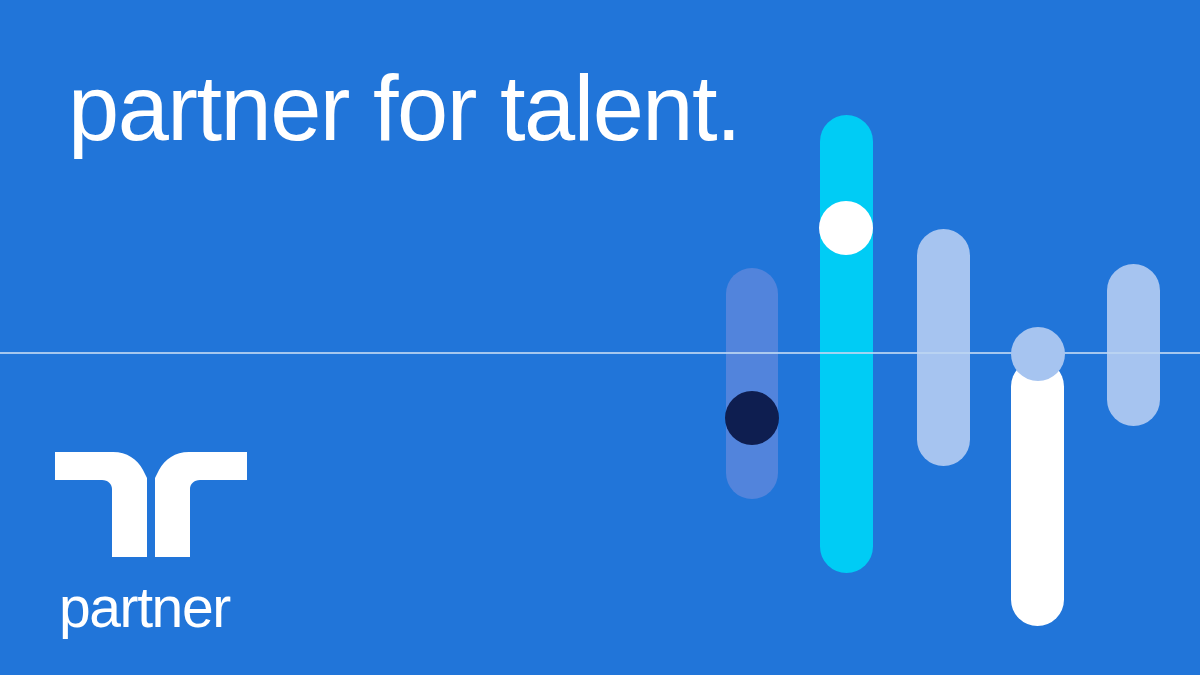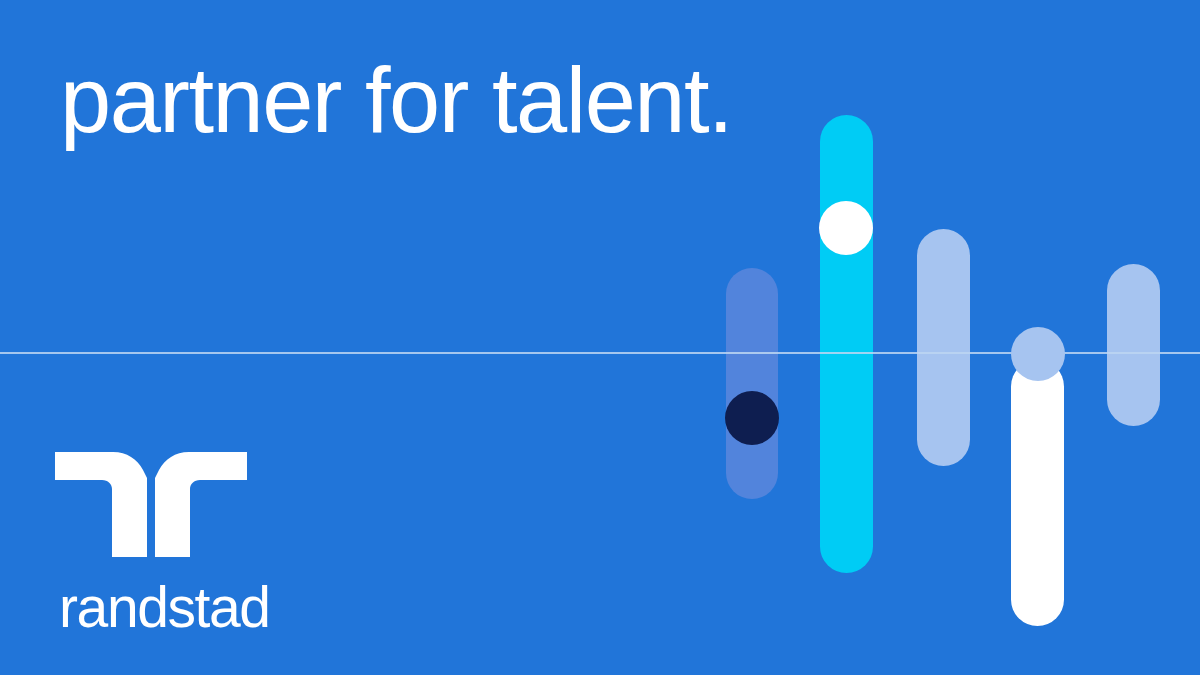--- a/index.html
+++ b/index.html
@@ -28,21 +28,21 @@
     background: #bcd6f2;
     opacity: .85;
     z-index: 5;
   }
 
   
   #headline {
     position: absolute;
     left: 52px;
     top: 46px;
-    margin: 8px;
+    margin: 16px;
     font-size: 92px;
     line-height: 1.0;
     font-weight: 300;
     letter-spacing: -1.5px;
     color: #ffffff;
     white-space: nowrap;
     z-index: 6;
   }
 
   
@@ -132,16 +132,16 @@
         M192,0 H134
         C120,0 110,7 104,18
         L100,26
         V105
         H135
         V37
         C135,32 139,28 145,28
         H192
         Z"></path>
     </svg>
-    <div id="logo-wordmark">randstad</div>
+    <div id="logo-wordmark">partner</div>
   </div>
 
 </div>
 
 </body></html>

